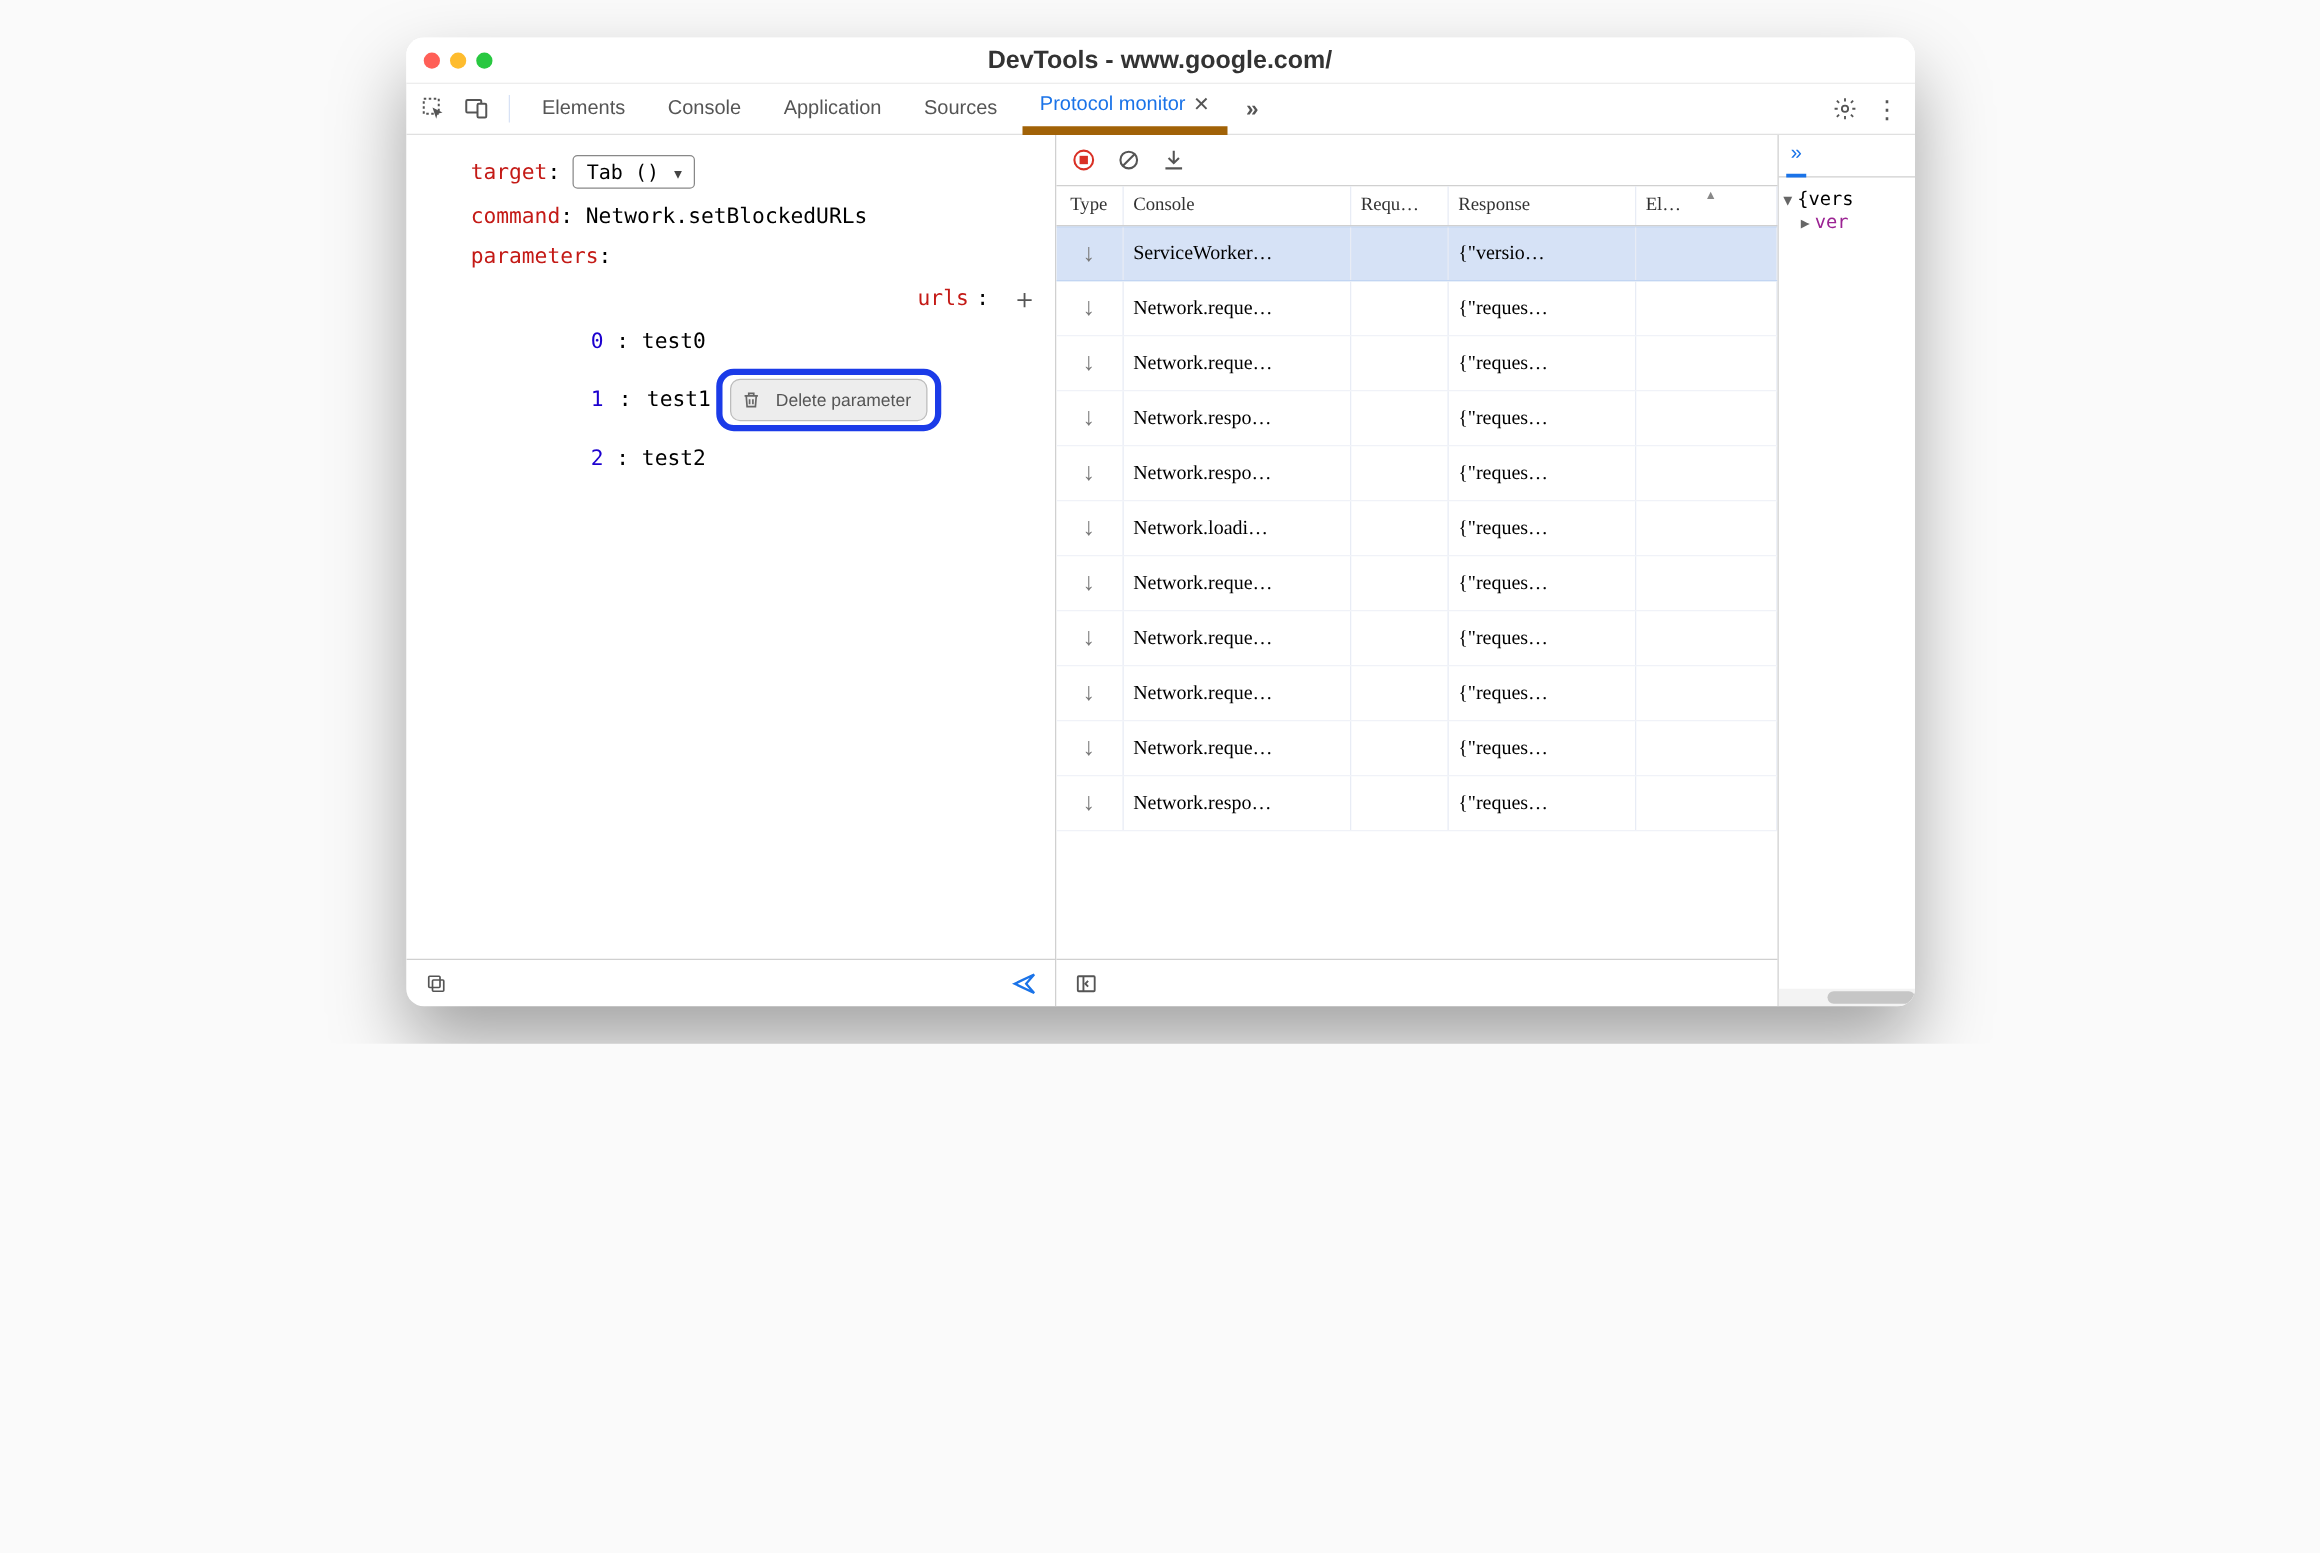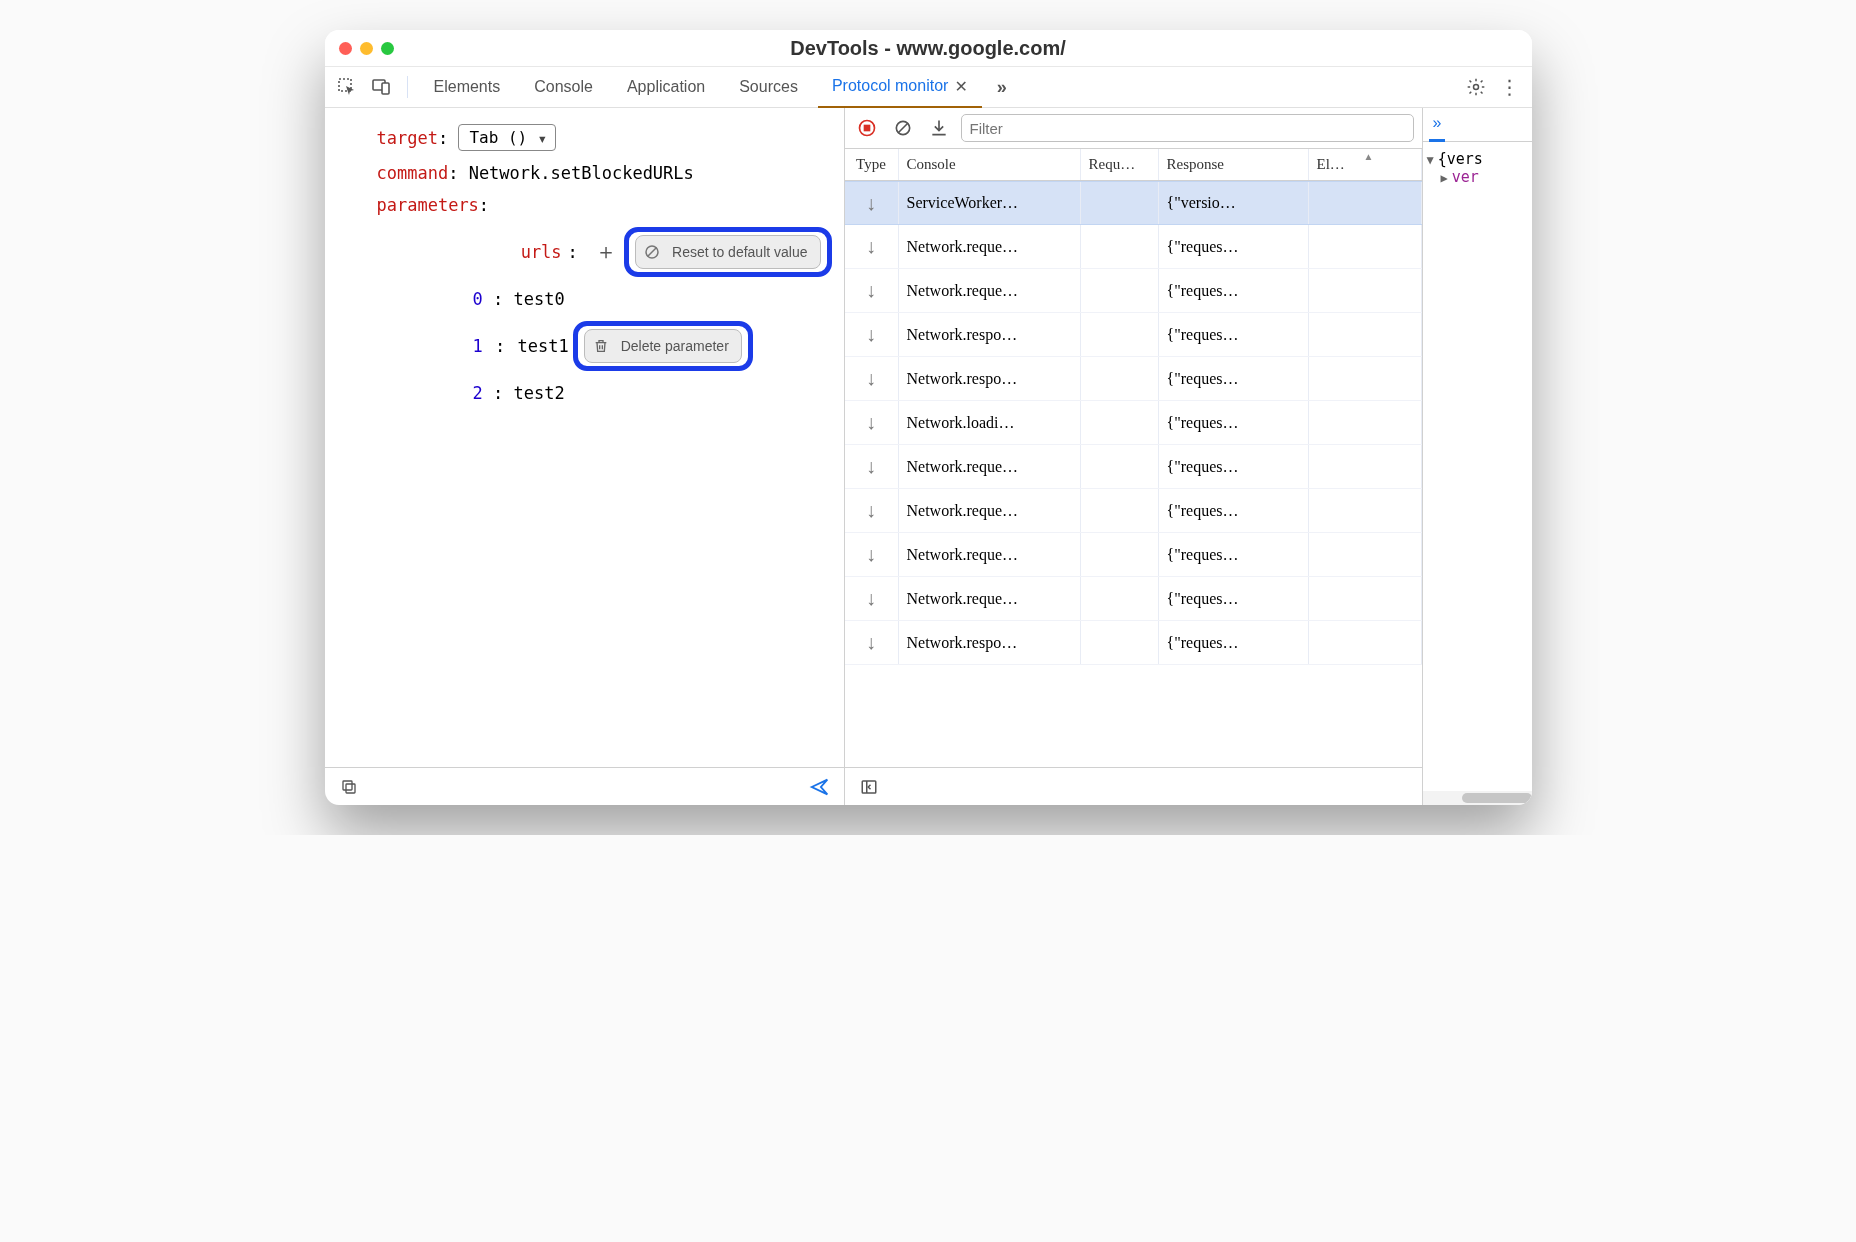--- a/index.html
+++ b/index.html
@@ -51,21 +51,21 @@
     font-size: 16px;
     color: #555;
   }
   .icon-btn {
     width: 28px; height: 28px;
     display: inline-flex; align-items: center; justify-content: center;
     color: #555;
   }
   .vdiv { width: 1px; height: 22px; background: #d8e2f5; margin: 0 6px; }
   .tab { padding: 0 14px; height: 42px; display: flex; align-items: center; gap: 6px; cursor: pointer; }
-  .tab.active { color: #1a73e8; border-bottom: 2px solid #a16207; }
+  .tab.active { color: #1a73e8; border-bottom: 7px solid #a16207; }
   .tabbar .spacer { flex: 1; }
   
   .main { flex: 1; display: flex; overflow: hidden; }
   
   .left {
     width: 520px;
     border-right: 1px solid #d0d0d0;
     display: flex;
     flex-direction: column;
     font-family: Menlo, Consolas, monospace;
@@ -256,31 +256,20 @@
           <span>Network.setBlockedURLs</span>
         </div>
         <div class="line">
           <span class="kw">parameters</span>
             <span>:</span>
         </div>
         <div class="line ind1" style="gap:6px">
           <span class="kw">urls</span>
             <span> :&nbsp;</span>
           <span class="plus-btn">＋</span>
-          <span class="highlight-ring">
-            <span class="pill-btn">
-              <span class="pill-icon">
-                <svg width="18" height="18" viewBox="0 0 24 24" fill="none" stroke="#777" stroke-width="2">
-                    <circle cx="12" cy="12" r="8"></circle>
-                    <line x1="6" y1="18" x2="18" y2="6"></line>
-                  </svg>
-              </span>
-              <span>Reset to default value</span>
-            </span>
-          </span>
         </div>
         <div class="line ind2">
           <span class="num">0</span>
             <span>&nbsp;:&nbsp;</span>
           <span>test0</span>
         </div>
         <div class="line ind2" style="gap:2px">
           <span class="num">1</span>
             <span>&nbsp;:&nbsp;</span>
           <span>test1</span>
@@ -329,21 +318,20 @@
             <svg width="20" height="20" viewBox="0 0 24 24" fill="none" stroke="#555" stroke-width="2">
                 <circle cx="12" cy="12" r="8"></circle>
                 <line x1="6" y1="18" x2="18" y2="6"></line>
               </svg>
           </span>
           <span class="icon-btn">
             <svg width="20" height="20" viewBox="0 0 24 24" fill="none" stroke="#555" stroke-width="2">
                 <path d="M12 3v12M7 10l5 5 5-5M4 20h16"></path>
               </svg>
           </span>
-          <input class="filter-input" placeholder="Filter" style="">
         </div>
 
         <div class="thead">
           <div class="col c-type">Type</div>
           <div class="col c-method">Console</div>
           <div class="col c-req">Requ…</div>
           <div class="col c-resp">Response</div>
           <div class="col c-el">El…</div>
           <span class="sort-caret">▲</span>
         </div>

